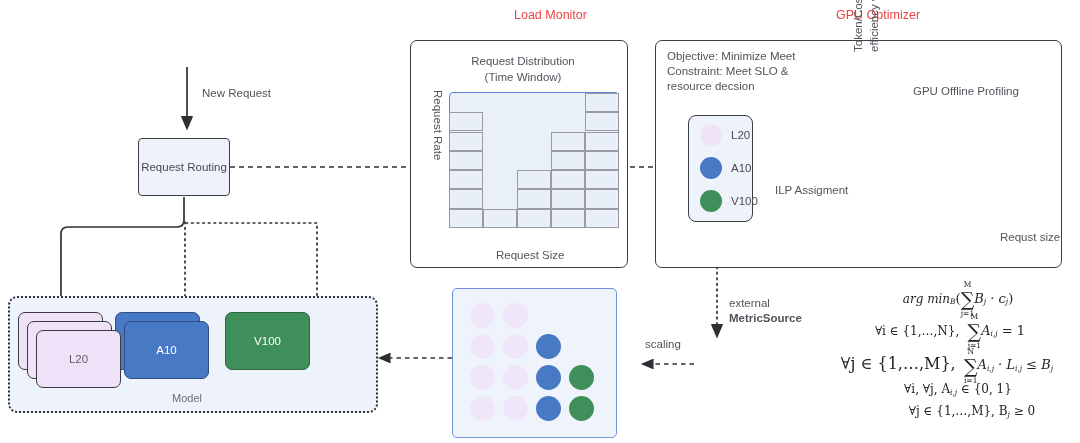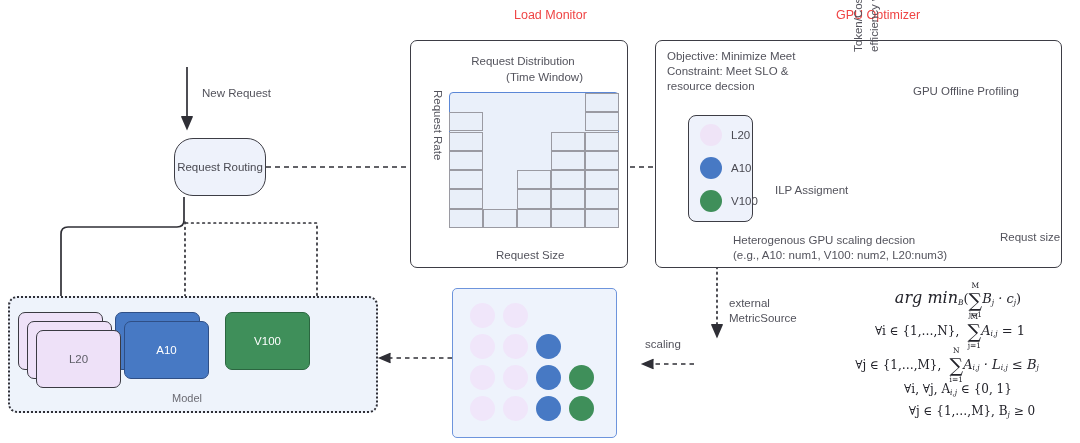--- a/index.html
+++ b/index.html
@@ -15,23 +15,23 @@
 
   .lbl { position:absolute; font-size:11.5px; color:#53535c; line-height:1.35; white-space:pre; }
   .section-title { position:absolute; font-size:12.5px; color:#ef4444; white-space:nowrap; }
 
   
   .panel {
     position:absolute; border:1.6px solid #3d3d45; border-radius:7px; background:#ffffff;
   }
   
   .procbox {
-    position:absolute; border:1.6px solid #3d3d45; border-radius:19px;
+    position:absolute; border:1.6px solid #3d3d45; border-radius:4px;
     background:#eef2fb; display:flex; align-items:center; justify-content:center;
-    font-size:11.5px; color:#4a4a52; line-height:1.3;margin-left:36px;
+    font-size:11.5px; color:#4a4a52; line-height:1.3;
   }
 
   
   .hist-bg { position:absolute; background:#eaf0fa; border:1.4px solid #5b87d6; border-radius:4px; }
   .hcell { position:absolute; background:#e9eff9; border:1.5px solid #9a9aa2; }
 
   
   .legendbox {
     position:absolute; border:1.6px solid #3d3d45; border-radius:8px; background:#eef2fb;
   }
@@ -161,21 +161,21 @@
   <div class="lbl" style="left:202px; top:86px;">New Request</div>
 
   <div class="procbox" style="left:138px; top:138px; width:92px; height:58px;">
     <span>Request Routing</span>
   </div>
 
 
   <div class="panel" style="left:410px; top:40px; width:218px; height:228px;"></div>
 
   <div class="lbl" style="left:463px; top:54px; text-align:center; width:120px;">Request Distribution</div>
-  <div class="lbl" style="left:463px; top:70px; text-align:right; width:120px;">(Time Window)</div>
+  <div class="lbl" style="left:463px; top:70px; text-align:center; width:120px;">(Time Window)</div>
 
   <div class="vlabel" style="left:444px; top:90px; transform:rotate(90deg);">Request Rate</div>
 
   <div class="hist-bg" style="left:449px; top:92px; width:170px; height:136px;"></div>
   <div id="histogram">
       <div class="hcell" style="left: 449px; top: 208.7px; width: 34px; height: 19.3px;"></div>
       <div class="hcell" style="left: 449px; top: 189.4px; width: 34px; height: 19.3px;"></div>
       <div class="hcell" style="left: 449px; top: 170.1px; width: 34px; height: 19.3px;"></div>
       <div class="hcell" style="left: 449px; top: 150.8px; width: 34px; height: 19.3px;"></div>
       <div class="hcell" style="left: 449px; top: 131.5px; width: 34px; height: 19.3px;"></div>
@@ -223,25 +223,23 @@
     </div>
 
   <div class="lbl" style="left:775px; top:183px;">ILP Assigment</div>
 
   <div class="vlabel" style="left:852px; top:52px; transform:rotate(-90deg); transform-origin:0 0;">Token/Cost</div>
   <div class="vlabel" style="left:868px; top:52px; transform:rotate(-90deg); transform-origin:0 0;">efficiency within SLO</div>
 
   <div class="lbl" style="left:913px; top:84px;">GPU Offline Profiling</div>
   <div class="lbl" style="left:1000px; top:230px;">Requst size</div>
 
-  <div class="lbl" style="left:733px; top:233px;">Heterogenous GPU scaling decsion</div>
-  <div class="lbl" style="left:733px; top:248px;">(e.g., A10: num1, V100: num2, L20:num3)</div>
 
   <div class="lbl" style="left:729px; top:296px;">external</div>
-  <div class="lbl" style="left:729px; top:311px;">MetricSource</div>
+  <div class="lbl" style="left:729px; top:311px;font-weight:bold;">MetricSource</div>
 
 
   <div class="lbl" style="left:645px; top:337px;">scaling</div>
 
   <div class="poolbox" style="left:8px; top:296px; width:370px; height:117px;"></div>
   <div id="model-cards">
       <div class="card" style="left: 18px; top: 312px; width: 85px; height: 58px; background: rgb(238, 225, 248); border-color: rgb(58, 58, 66); color: rgb(93, 93, 102); z-index: 8;"></div>
       <div class="card" style="left: 27px; top: 321px; width: 85px; height: 58px; background: rgb(238, 225, 248); border-color: rgb(58, 58, 66); color: rgb(93, 93, 102); z-index: 9;"></div>
       <div class="card" style="left: 36px; top: 330px; width: 85px; height: 58px; background: rgb(238, 225, 248); border-color: rgb(58, 58, 66); color: rgb(93, 93, 102); z-index: 10;">
         <span>L20</span>
@@ -269,29 +267,29 @@
       <div class="dot" style="left: 569px; top: 365px; background: rgb(63, 143, 90);"></div>
       <div class="dot" style="left: 470px; top: 396px; background: rgb(240, 230, 250);"></div>
       <div class="dot" style="left: 503px; top: 396px; background: rgb(240, 230, 250);"></div>
       <div class="dot" style="left: 536px; top: 396px; background: rgb(71, 121, 196);"></div>
       <div class="dot" style="left: 569px; top: 396px; background: rgb(63, 143, 90);"></div>
     </div>
 
   <div class="math" style="left:838px; top:288px; width:240px; font-size:13px;">
 
     <div class="mline" style="left:0; top:0; width:240px;">
-      <span class="it" style="font-size:16px;">arg min</span><span class="sub it">B</span><span>(</span><span class="bigop">∑<span class="lim top">M</span><span class="lim bot">j=1</span></span><span class="it">B</span><span class="sub it">j</span><span class="it"> · c</span><span class="sub it">j</span><span>)</span>
+      <span class="it" style="font-size:12px;">arg min</span><span class="sub it">B</span><span>(</span><span class="bigop">∑<span class="lim top">M</span><span class="lim bot">j=1</span></span><span class="it">B</span><span class="sub it">j</span><span class="it"> · c</span><span class="sub it">j</span><span>)</span>
     </div>
 
     <div class="mline" style="left:-8px; top:32px; width:240px;">
       <span style="font-size:12px;">∀i ∈ {1,…,N},</span>&nbsp;&nbsp;<span class="bigop">∑<span class="lim top">M</span><span class="lim bot">j=1</span></span><span class="it">A</span><span class="sub it">i,j</span><span> = 1</span>
     </div>
 
     <div class="mline" style="left:-16px; top:66px; width:250px;">
-      <span style="font-size:12px;">∀j ∈ {1,…,M},</span>&nbsp;&nbsp;<span class="bigop">∑<span class="lim top">N</span><span class="lim bot">i=1</span></span><span class="it">A</span><span class="sub it">i,j</span><span class="it"> · L</span><span class="sub it">i,j</span><span class="it"> ≤ B</span><span class="sub it">j</span>
+      <span style="font-size:16px;">∀j ∈ {1,…,M},</span>&nbsp;&nbsp;<span class="bigop">∑<span class="lim top">N</span><span class="lim bot">i=1</span></span><span class="it">A</span><span class="sub it">i,j</span><span class="it"> · L</span><span class="sub it">i,j</span><span class="it"> ≤ B</span><span class="sub it">j</span>
     </div>
 
     <div class="mline" style="left:0; top:94px; width:240px; font-size:12px;text-align:center;">
       <span>∀i, ∀j,    A</span><span class="sub it">i,j</span><span> ∈ {0, 1}</span>
     </div>
 
     <div class="mline" style="left:14px; top:116px; width:240px; font-size:12px;">
       <span>∀j ∈ {1,…,M},    B</span><span class="sub it">j</span><span> ≥ 0</span>
     </div>
   </div>

